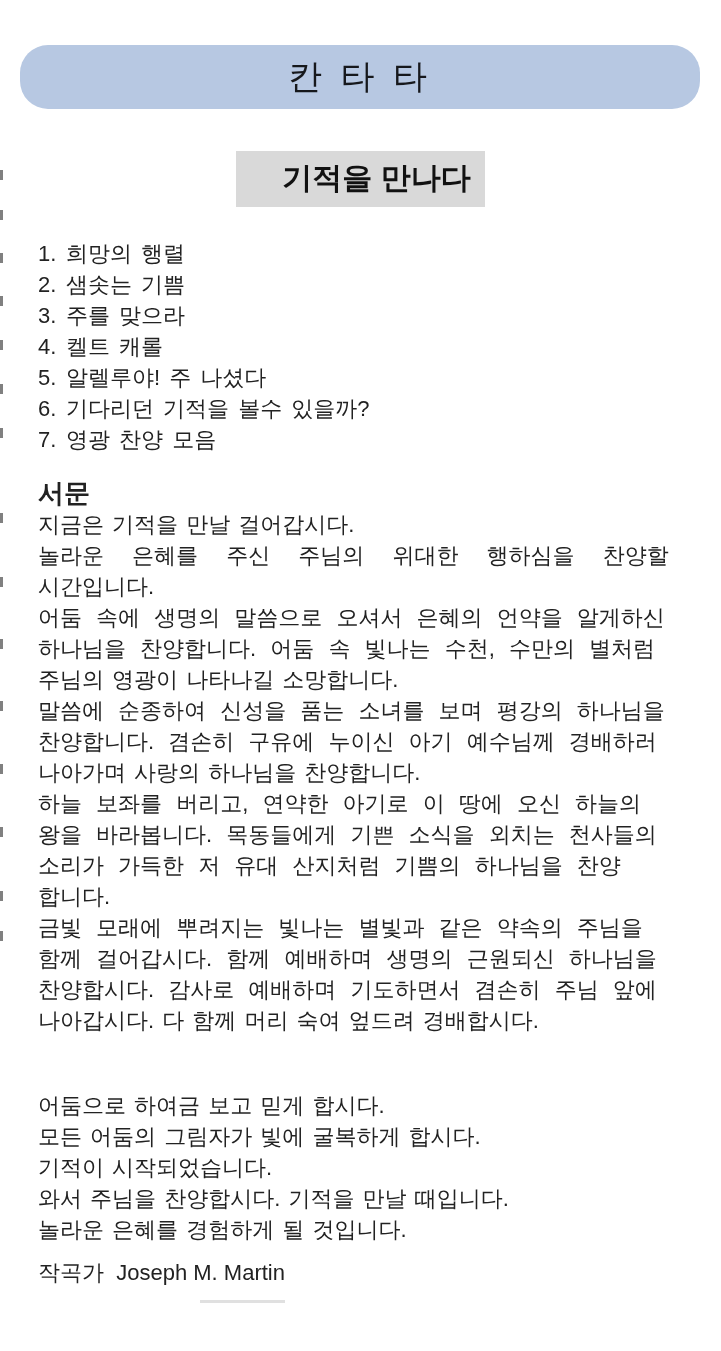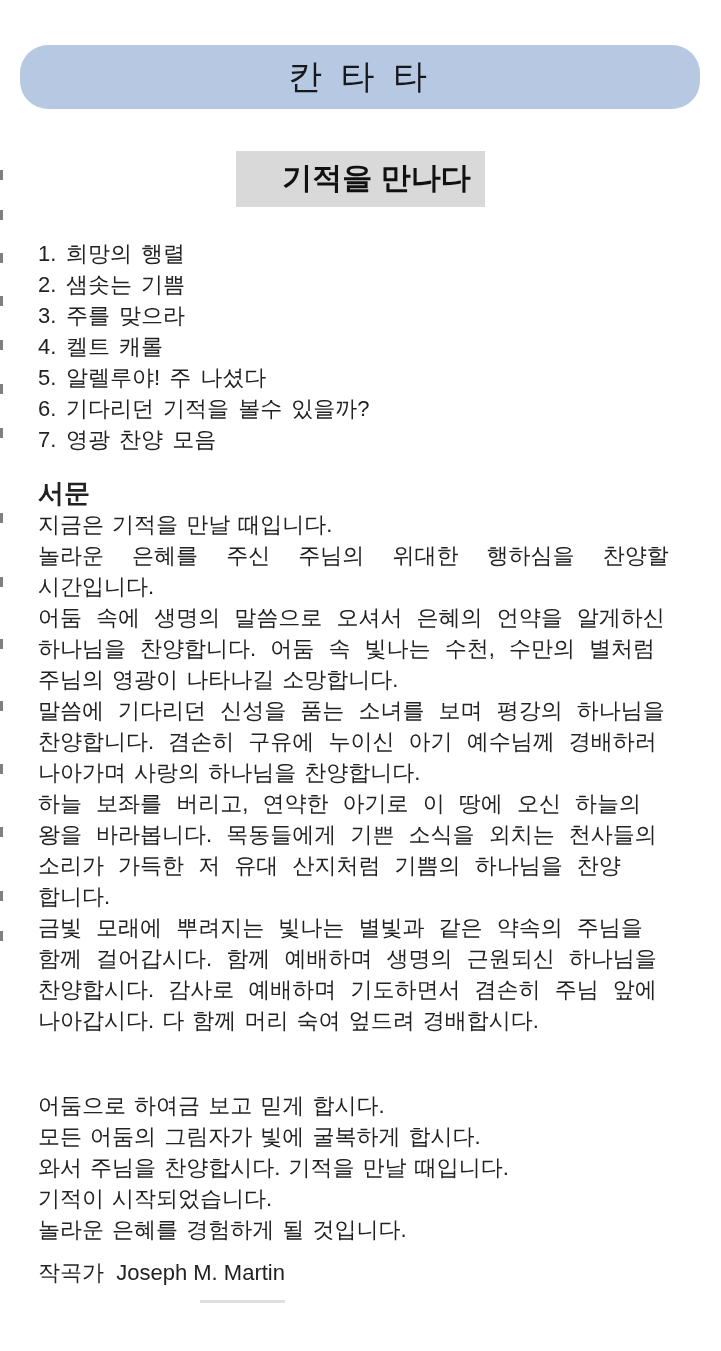--- a/index.html
+++ b/index.html
@@ -149,44 +149,44 @@
       <span class="song-title">기다리던 기적을 볼수 있을까?</span>
     </div>
     <div class="song-item">
       <span class="song-num">7.</span>
       <span class="song-title">영광 찬양 모음</span>
     </div>
   </div>
 
   <div class="preface">
     <div class="preface-heading">서문</div>
-    <div class="ln n">지금은 기적을 만날 때입니다.</div>
+    <div class="ln n">지금은 기적을 만날 걸어갑시다.</div>
     <div class="ln xw">놀라운 은혜를 주신 주님의 위대한 행하심을 찬양할</div>
     <div class="ln n">시간입니다.</div>
     <div class="ln w">어둠 속에 생명의 말씀으로 오셔서 은혜의 언약을 알게하신</div>
     <div class="ln w">하나님을 찬양합니다. 어둠 속 빛나는 수천, 수만의 별처럼</div>
     <div class="ln n">주님의 영광이 나타나길 소망합니다.</div>
-    <div class="ln w">말씀에 기다리던 신성을 품는 소녀를 보며 평강의 하나님을</div>
+    <div class="ln w">말씀에 순종하여 신성을 품는 소녀를 보며 평강의 하나님을</div>
     <div class="ln w">찬양합니다. 겸손히 구유에 누이신 아기 예수님께 경배하러</div>
     <div class="ln n">나아가며 사랑의 하나님을 찬양합니다.</div>
     <div class="ln w">하늘 보좌를 버리고, 연약한 아기로 이 땅에 오신 하늘의</div>
     <div class="ln w">왕을 바라봅니다. 목동들에게 기쁜 소식을 외치는 천사들의</div>
     <div class="ln w">소리가 가득한 저 유대 산지처럼 기쁨의 하나님을 찬양</div>
     <div class="ln n">합니다.</div>
     <div class="ln w">금빛 모래에 뿌려지는 빛나는 별빛과 같은 약속의 주님을</div>
     <div class="ln w">함께 걸어갑시다. 함께 예배하며 생명의 근원되신 하나님을</div>
     <div class="ln w">찬양합시다. 감사로 예배하며 기도하면서 겸손히 주님 앞에</div>
     <div class="ln n">나아갑시다. 다 함께 머리 숙여 엎드려 경배합시다.</div>
   </div>
 
   <div class="closing">
     <div class="ln n">어둠으로 하여금 보고 믿게 합시다.</div>
     <div class="ln n">모든 어둠의 그림자가 빛에 굴복하게 합시다.</div>
+    <div class="ln n">기적이 시작되었습니다.</div>
     <div class="ln n">와서 주님을 찬양합시다. 기적을 만날 때입니다.</div>
-    <div class="ln n">기적이 시작되었습니다.</div>
     <div class="ln n">놀라운 은혜를 경험하게 될 것입니다.</div>
   </div>
 
   <div class="composer">작곡가  Joseph M. Martin</div>
 
   <div class="bottom-smudge"></div>
 
 <div class="edge-mark" style="top: 170px;"></div>
     <div class="edge-mark" style="top: 210px;"></div>
     <div class="edge-mark" style="top: 253px;"></div>

